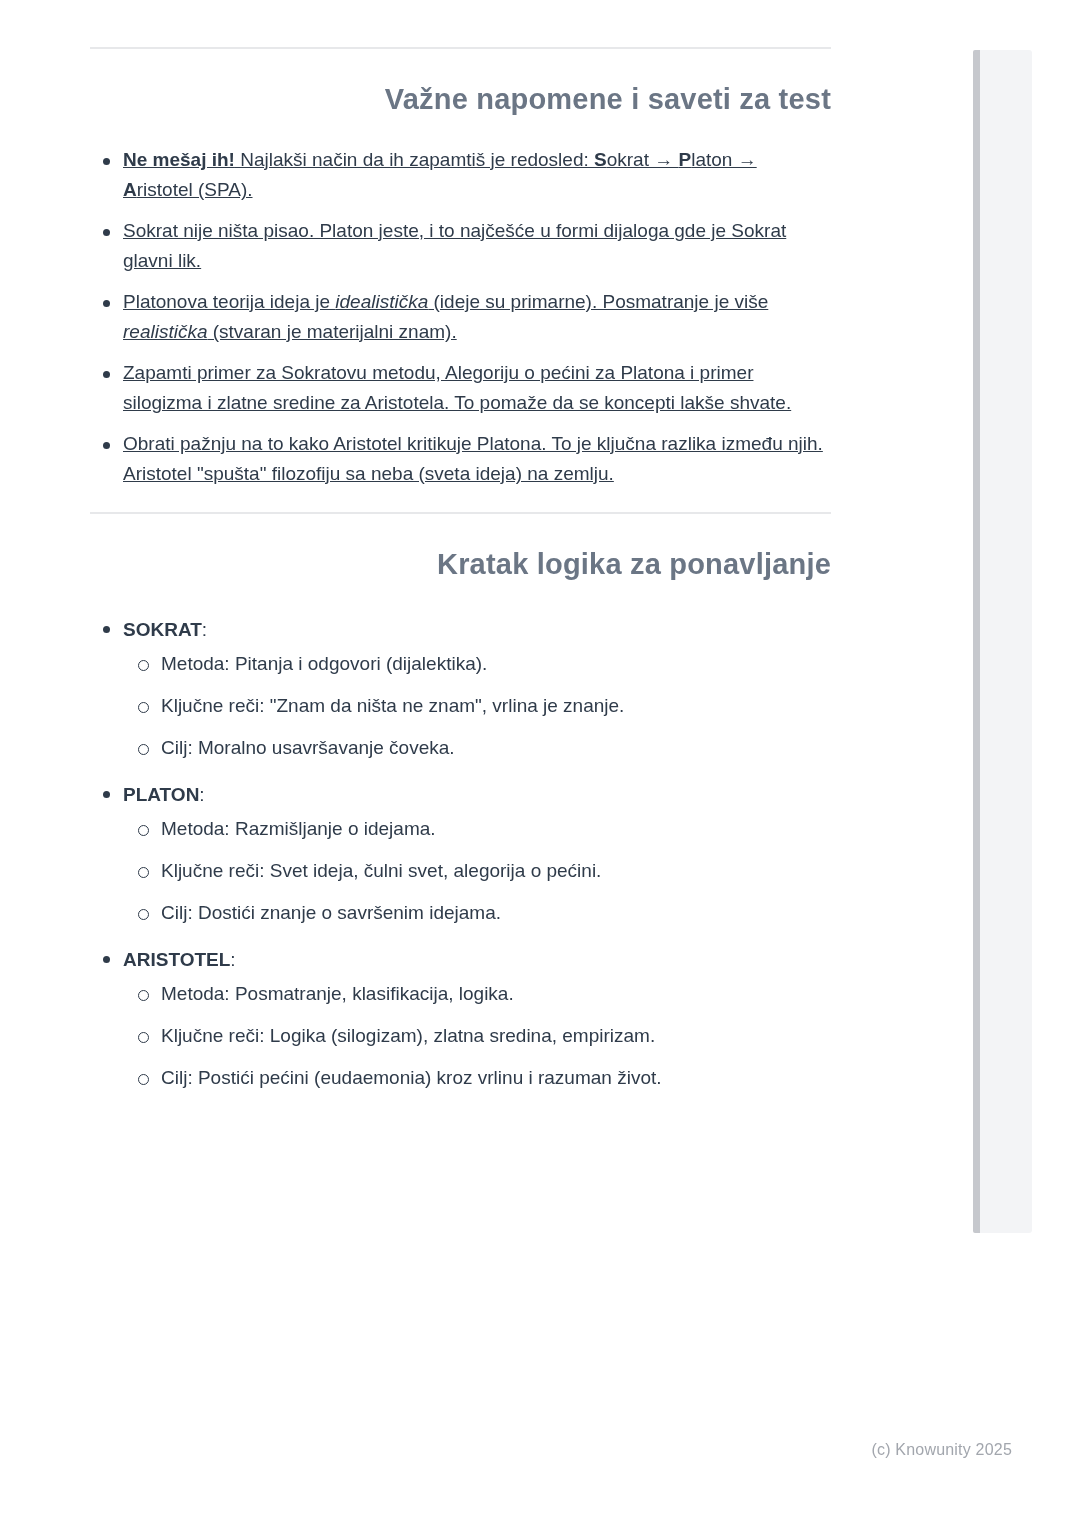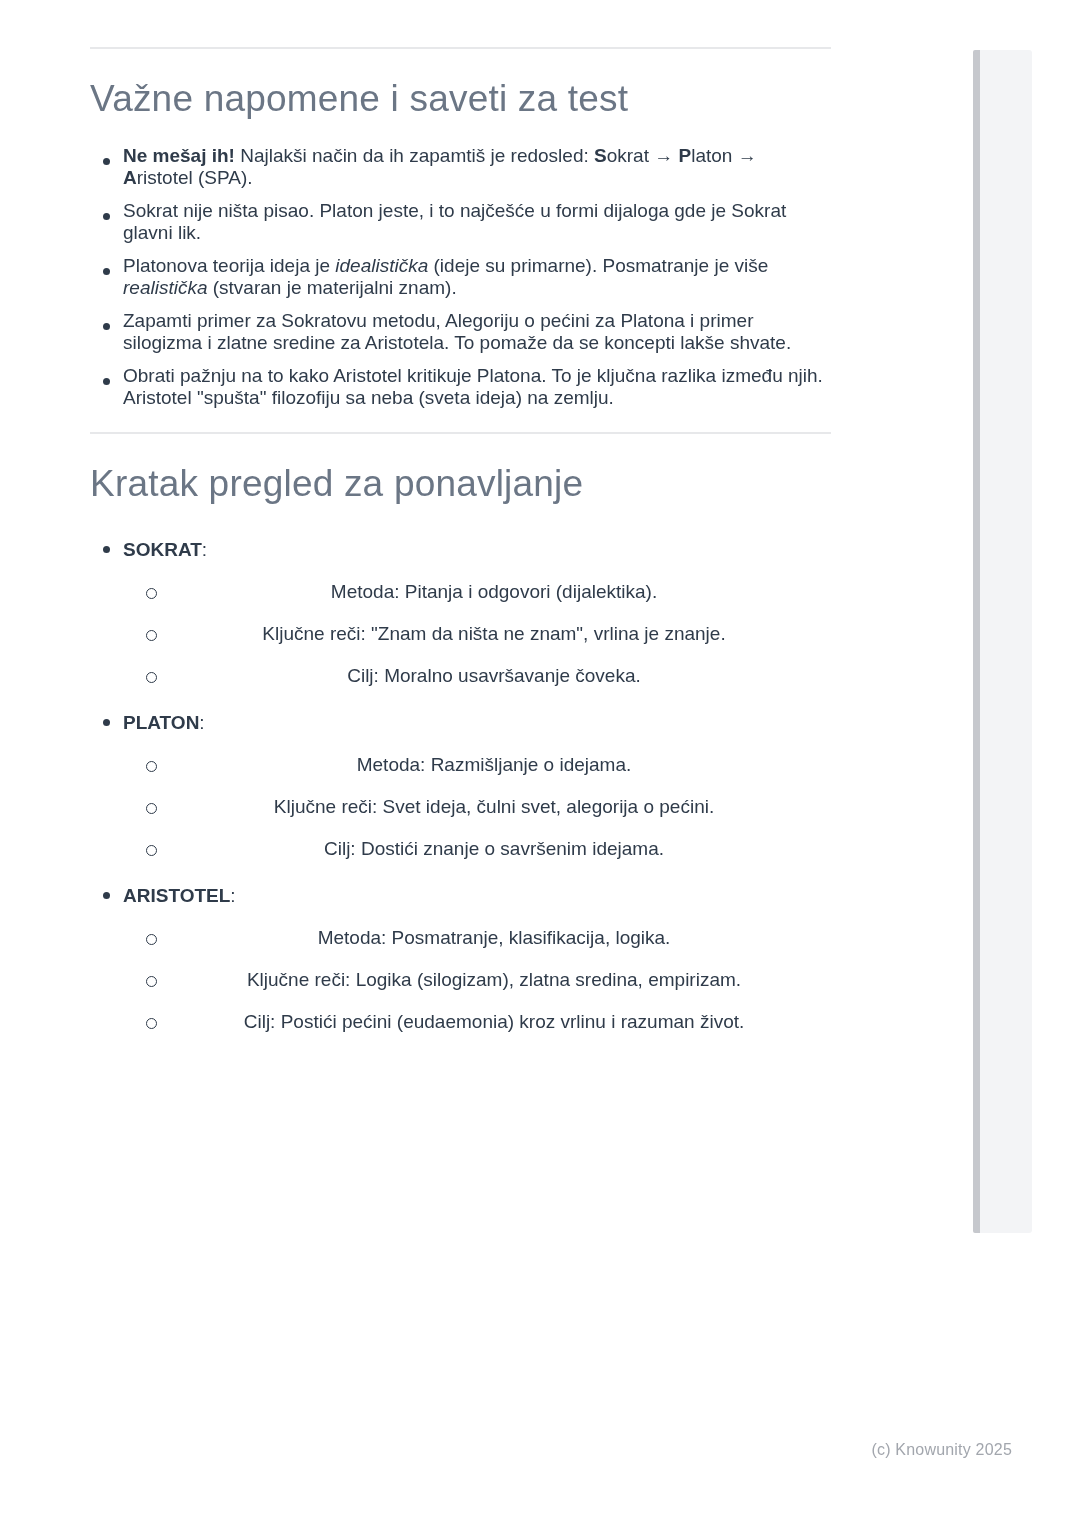--- a/index.html
+++ b/index.html
@@ -15,42 +15,42 @@
   body{
     width:1080px;height:1528px;position:relative;background:#ffffff;
     font-family:"Liberation Sans", sans-serif;color:var(--body-text);
     overflow:hidden;
   }
   .content{position:absolute;left:90px;top:0;width:741px;}
   .divider{height:2px;background:var(--divider);border:none;}
   .divider.top{margin-top:47px;}
   .divider.mid{margin-top:23px;}
   h2.heading{
-    font-size:37px;line-height:38px;font-weight:400;
-    color:var(--heading-text);margin:31px 0 0 0;letter-spacing:0.2px;
+    font-size:29px;line-height:38px;font-weight:700;
+    color:var(--heading-text);margin:31px 0 0 0;letter-spacing:0.2px;text-align:right;
   }
   ul{list-style:none;margin:0;padding:0;font-size:19px;}
   .notes-list{margin-top:27px;}
   .notes-list > li{
-    position:relative;padding-left:33px;line-height:22px;margin-bottom:11px;
+    position:relative;padding-left:33px;line-height:30px;margin-bottom:11px;text-decoration:underline;
   }
   .notes-list > li::before{
     content:'';position:absolute;left:13px;top:13px;width:7px;height:7px;
     border-radius:50%;background:var(--body-text);
   }
   .review-list{margin-top:30px;}
   .review-list > li.group{
     position:relative;padding-left:33px;line-height:33px;margin-bottom:16px;
   }
   .review-list > li.group::before{
     content:'';position:absolute;left:13px;top:13px;width:7px;height:7px;
     border-radius:50%;background:var(--body-text);
   }
   .group-label{font-weight:700;}
-  .sub-list{margin:12px;padding:0;font-size:19px;text-align:center;}
+  .sub-list{margin:4px;padding:0;font-size:19px;}
   .sub-list > li{
     position:relative;padding-left:34px;line-height:28px;margin:0 0 14px 0;
   }
   .sub-list > li::before{
     content:'';position:absolute;left:11px;top:10px;width:9px;height:9px;
     border:1.5px solid var(--body-text);border-radius:50%;background:transparent;
   }
   .rail{position:absolute;left:973px;top:50px;width:60px;height:1183px;}
   .rail-thumb{
     position:absolute;left:0;top:0;width:7px;height:100%;
@@ -74,21 +74,21 @@
   <div class="divider top"></div>
   <h2 class="heading">Važne napomene i saveti za test</h2>
   <ul class="notes-list" id="notes-list">
       <li><span class="bold">Ne mešaj ih!</span><span> Najlakši način da ih zapamtiš je redosled: </span><span class="bold">S</span><span>okrat → </span><span class="bold">P</span><span>laton → </span><span class="bold">A</span><span>ristotel (SPA).</span></li>
       <li><span>Sokrat nije ništa pisao. Platon jeste, i to najčešće u formi dijaloga gde je Sokrat glavni lik.</span></li>
       <li><span>Platonova teorija ideja je </span><span class="italic">idealistička</span><span> (ideje su primarne). Posmatranje je više </span><span class="italic">realistička</span><span> (stvaran je materijalni znam).</span></li>
       <li><span>Zapamti primer za Sokratovu metodu, Alegoriju o pećini za Platona i primer silogizma i zlatne sredine za Aristotela. To pomaže da se koncepti lakše shvate.</span></li>
       <li><span>Obrati pažnju na to kako Aristotel kritikuje Platona. To je ključna razlika između njih. Aristotel "spušta" filozofiju sa neba (sveta ideja) na zemlju.</span></li>
     </ul>
   <div class="divider mid"></div>
-  <h2 class="heading">Kratak pregled za ponavljanje</h2>
+  <h2 class="heading">Kratak logika za ponavljanje</h2>
   <ul class="review-list" id="review-list">
       <li class="group"><span class="group-label">SOKRAT</span><span>:</span><ul class="sub-list">
           <li>Metoda: Pitanja i odgovori (dijalektika).</li>
           <li>Ključne reči: "Znam da ništa ne znam", vrlina je znanje.</li>
           <li>Cilj: Moralno usavršavanje čoveka.</li>
         </ul></li>
       <li class="group"><span class="group-label">PLATON</span><span>:</span><ul class="sub-list">
           <li>Metoda: Razmišljanje o idejama.</li>
           <li>Ključne reči: Svet ideja, čulni svet, alegorija o pećini.</li>
           <li>Cilj: Dostići znanje o savršenim idejama.</li>

